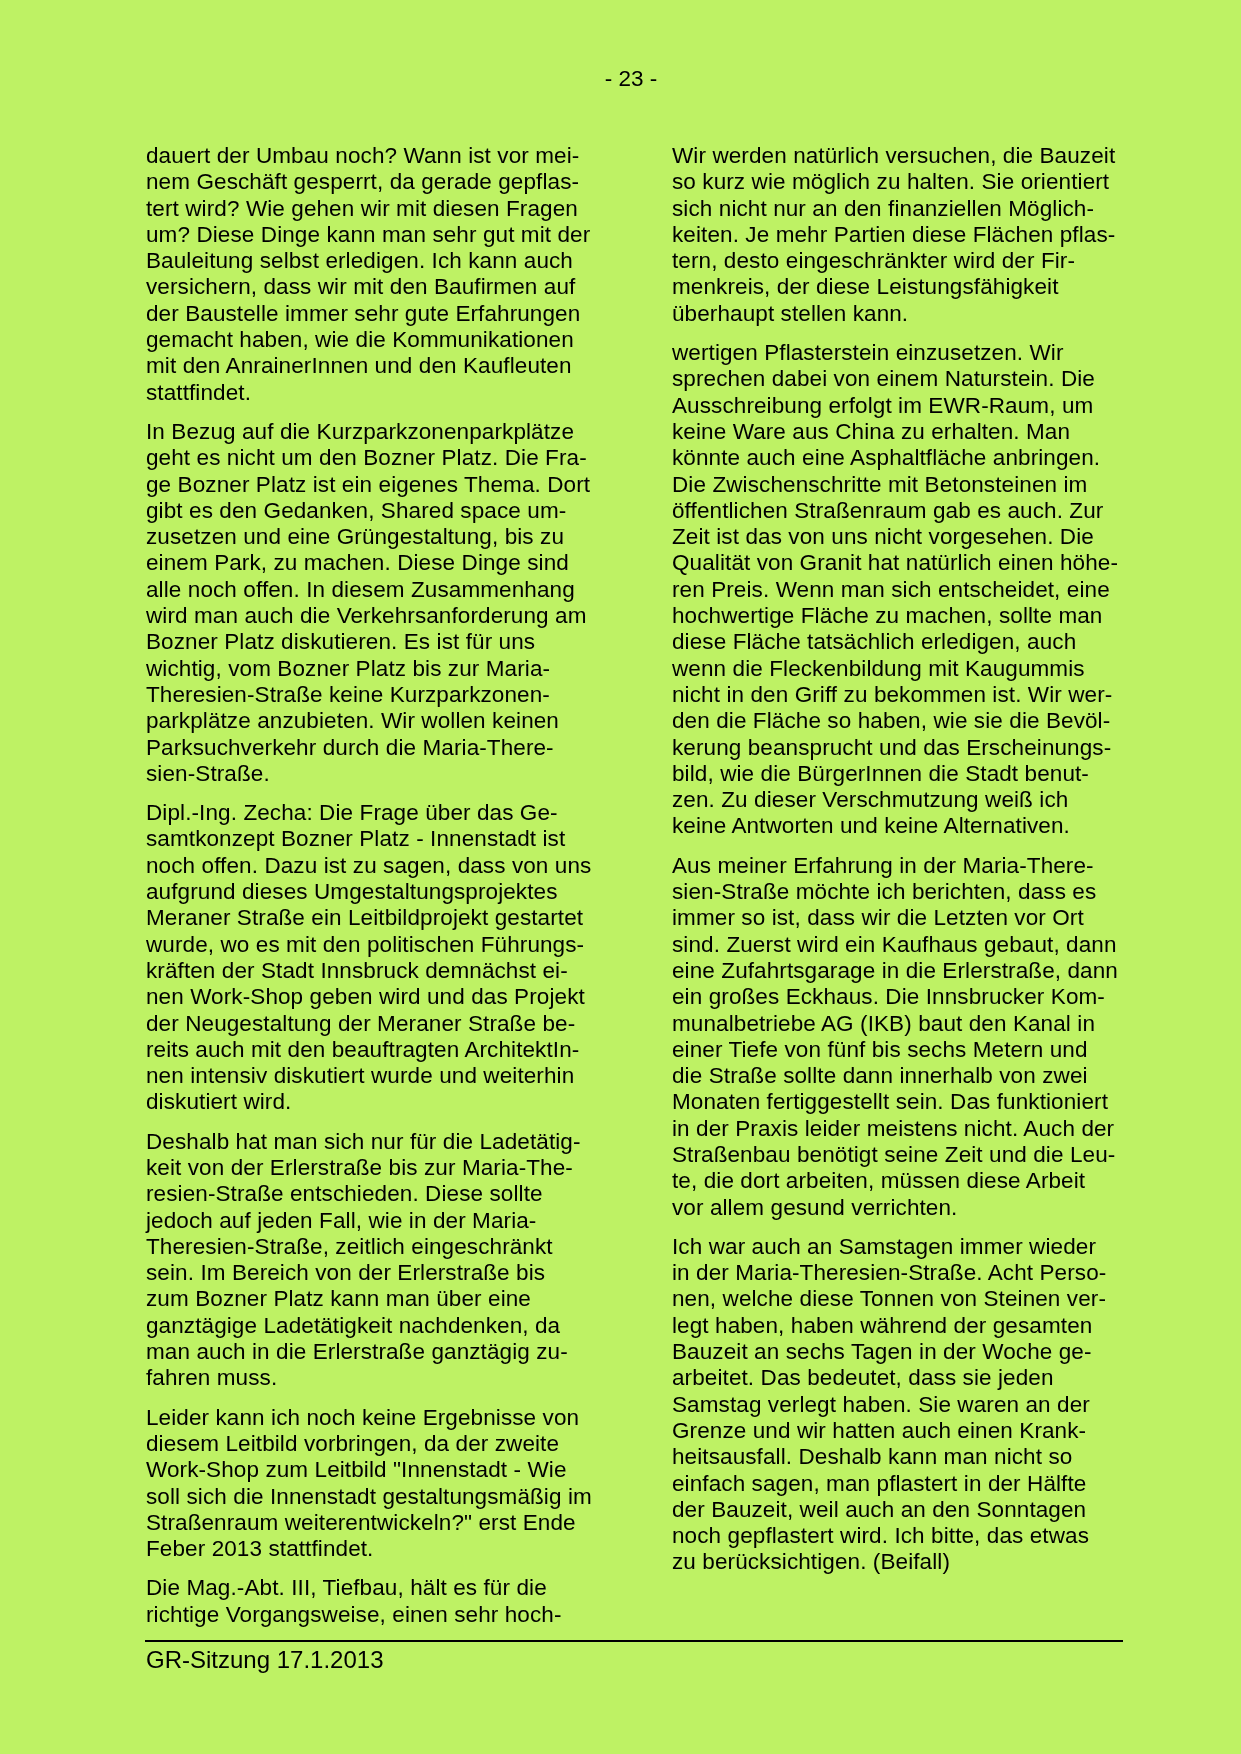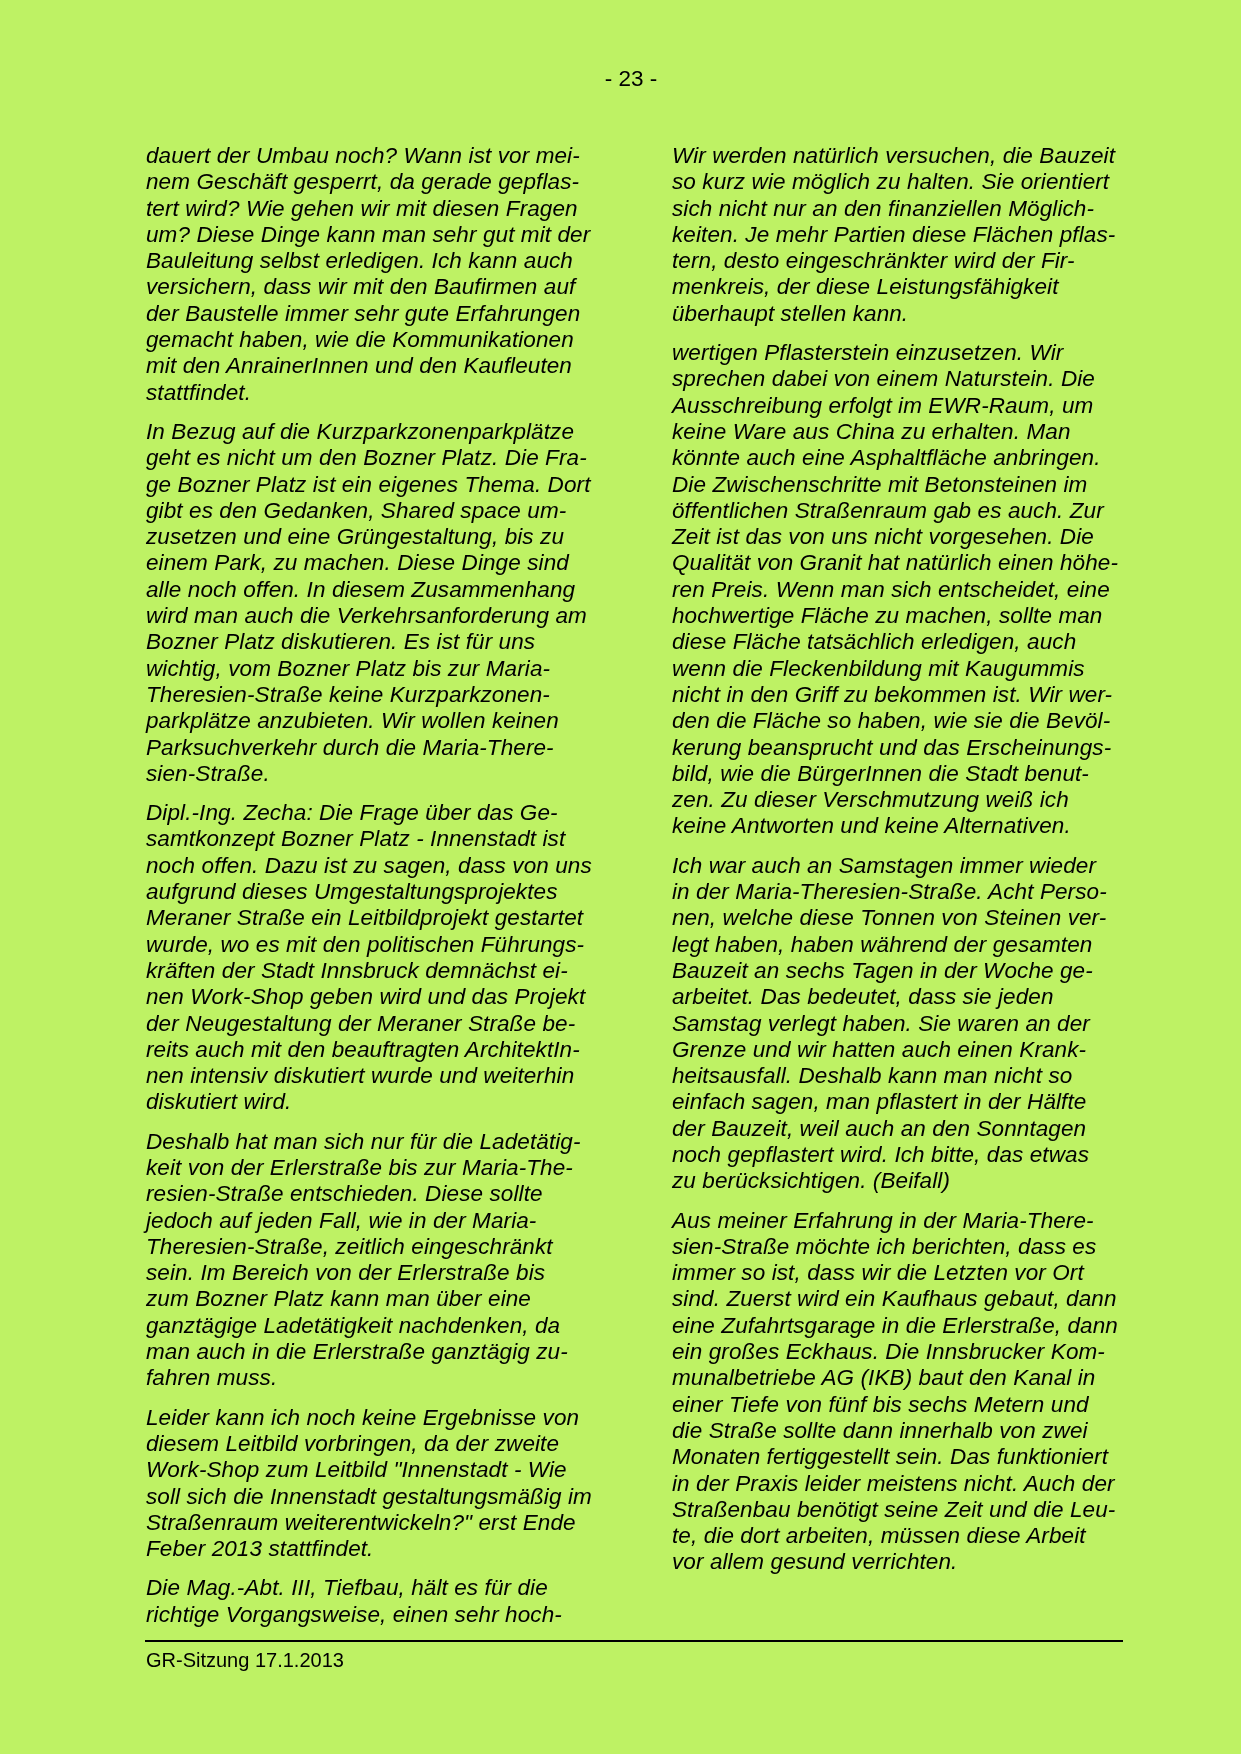--- a/index.html
+++ b/index.html
@@ -32,35 +32,34 @@
     width: 470px;
   }
   .column-left  { left: 146px; }
   .column-right { left: 672px; }
   .para {
     margin: 0 0 13px 0;
     font-size: 22.5px;
     line-height: 26.3px;
     white-space: pre;
     letter-spacing: 0.1px;
-    font-style: italic;
   }
   .footer-rule {
     position: absolute;
     left: 145px;
     top: 1640px;
     width: 978px;
     height: 0;
     border-top: 2px solid #000000;
   }
   .footer-text {
     position: absolute;
     left: 146px;
     top: 1648px;
-    font-size: 20px;
+    font-size: 24px;
     line-height: 24px;
     text-align: right;
   }
 </style>
 </head>
 <body>
 
 <div class="page">
 
   <div class="page-number">- 23 -</div>
@@ -142,46 +141,46 @@
 ren Preis. Wenn man sich entscheidet, eine
 hochwertige Fläche zu machen, sollte man
 diese Fläche tatsächlich erledigen, auch
 wenn die Fleckenbildung mit Kaugummis
 nicht in den Griff zu bekommen ist. Wir wer-
 den die Fläche so haben, wie sie die Bevöl-
 kerung beansprucht und das Erscheinungs-
 bild, wie die BürgerInnen die Stadt benut-
 zen. Zu dieser Verschmutzung weiß ich
 keine Antworten und keine Alternativen.</p>
-    <p class="para">Ich war auch an Samstagen immer wieder
-in der Maria-Theresien-Straße. Acht Perso-
-nen, welche diese Tonnen von Steinen ver-
-legt haben, haben während der gesamten
-Bauzeit an sechs Tagen in der Woche ge-
-arbeitet. Das bedeutet, dass sie jeden
-Samstag verlegt haben. Sie waren an der
-Grenze und wir hatten auch einen Krank-
-heitsausfall. Deshalb kann man nicht so
-einfach sagen, man pflastert in der Hälfte
-der Bauzeit, weil auch an den Sonntagen
-noch gepflastert wird. Ich bitte, das etwas
-zu berücksichtigen. (Beifall)</p>
     <p class="para">Aus meiner Erfahrung in der Maria-There-
 sien-Straße möchte ich berichten, dass es
 immer so ist, dass wir die Letzten vor Ort
 sind. Zuerst wird ein Kaufhaus gebaut, dann
 eine Zufahrtsgarage in die Erlerstraße, dann
 ein großes Eckhaus. Die Innsbrucker Kom-
 munalbetriebe AG (IKB) baut den Kanal in
 einer Tiefe von fünf bis sechs Metern und
 die Straße sollte dann innerhalb von zwei
 Monaten fertiggestellt sein. Das funktioniert
 in der Praxis leider meistens nicht. Auch der
 Straßenbau benötigt seine Zeit und die Leu-
 te, die dort arbeiten, müssen diese Arbeit
 vor allem gesund verrichten.</p>
+    <p class="para">Ich war auch an Samstagen immer wieder
+in der Maria-Theresien-Straße. Acht Perso-
+nen, welche diese Tonnen von Steinen ver-
+legt haben, haben während der gesamten
+Bauzeit an sechs Tagen in der Woche ge-
+arbeitet. Das bedeutet, dass sie jeden
+Samstag verlegt haben. Sie waren an der
+Grenze und wir hatten auch einen Krank-
+heitsausfall. Deshalb kann man nicht so
+einfach sagen, man pflastert in der Hälfte
+der Bauzeit, weil auch an den Sonntagen
+noch gepflastert wird. Ich bitte, das etwas
+zu berücksichtigen. (Beifall)</p>
   </div>
 
   <div class="footer-rule"></div>
 
   <div class="footer-text">GR-Sitzung 17.1.2013</div>
 
 </div>
 
 </body></html>

